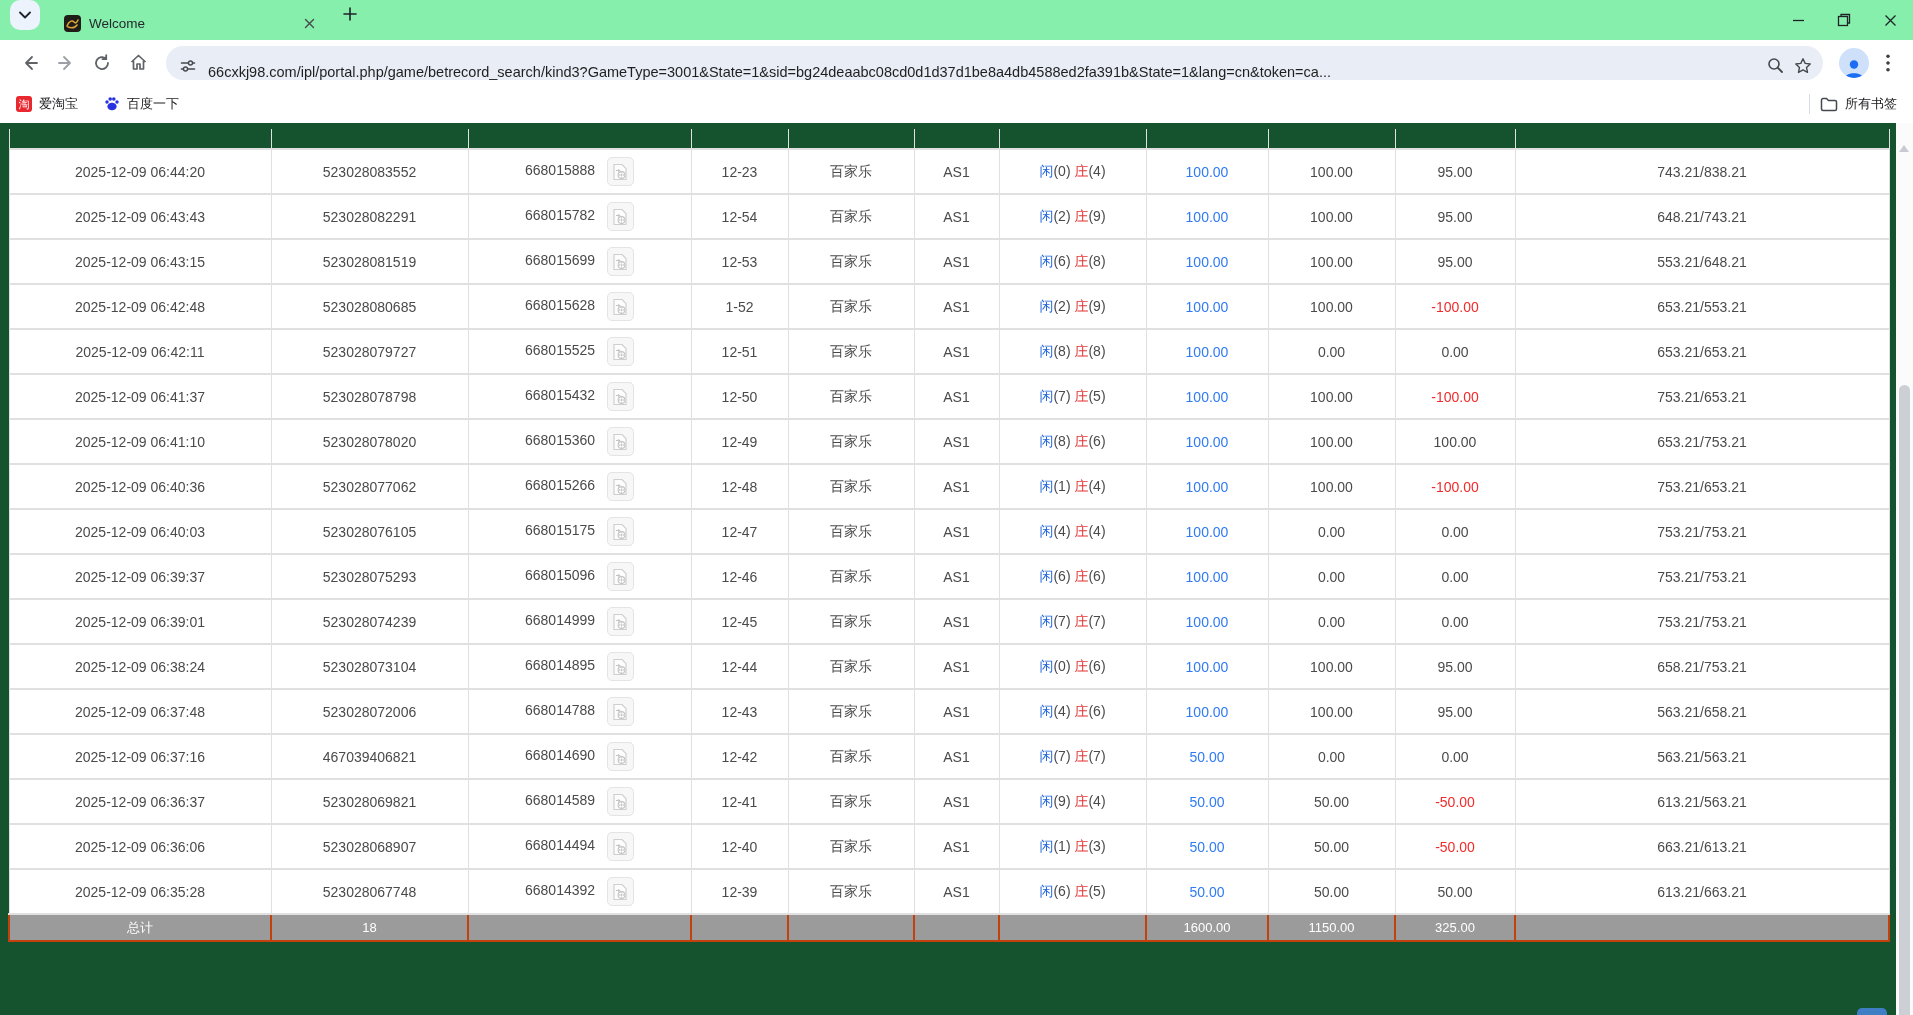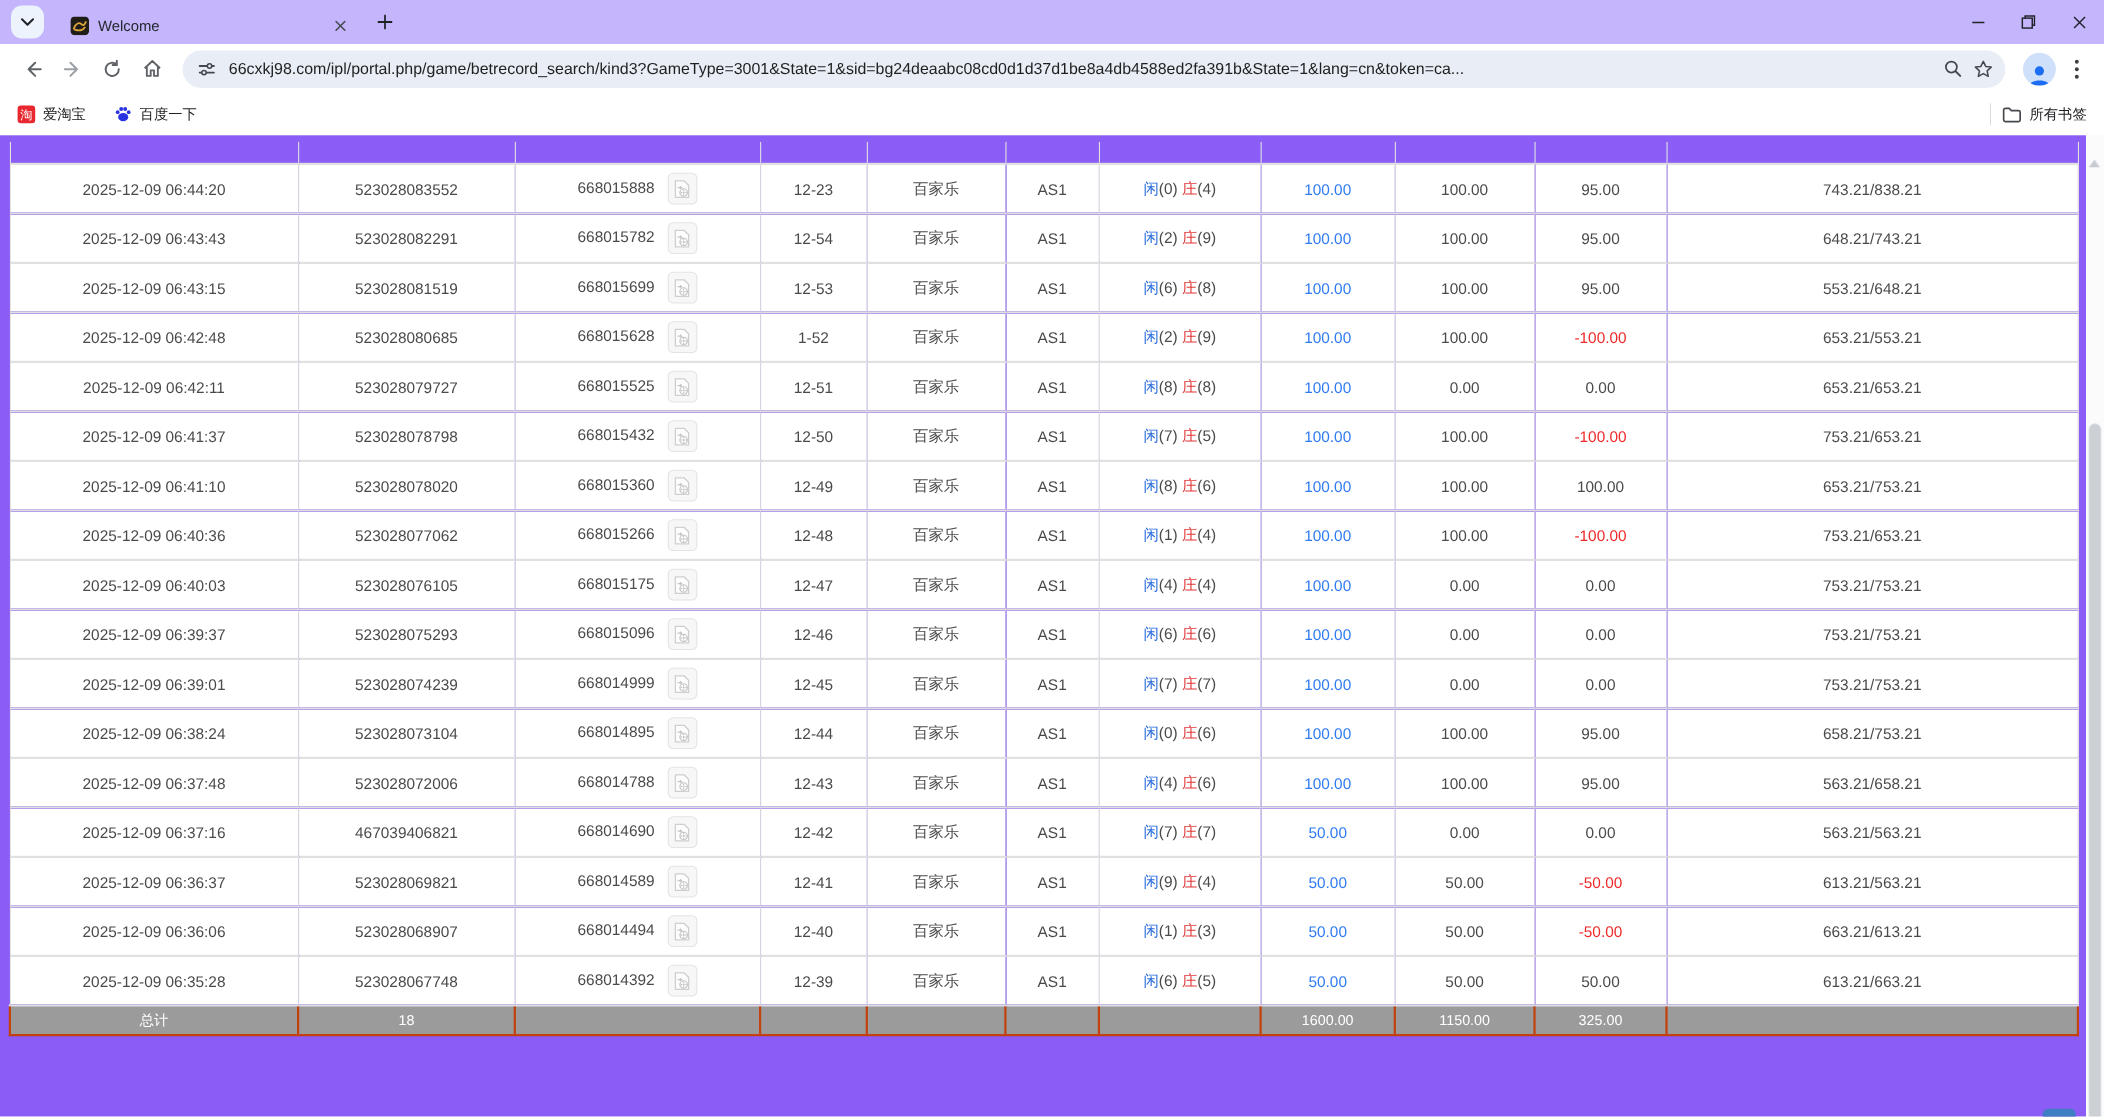--- a/index.html
+++ b/index.html
@@ -1,49 +1,49 @@
 <!DOCTYPE html>
 <html><head>
 <meta charset="utf-8">
 <style>
   * { box-sizing: border-box; margin: 0; padding: 0; }
   html,body { width:1913px; height:1015px; overflow:hidden; font-family:"Liberation Sans","DejaVu Sans",sans-serif; background:#fff; }
 
   
-  .titlebar { height:40px; background:#c4b5fd; display:flex; align-items:center; position:relative; }
+  .titlebar { height:40px; background:#86efac; display:flex; position:relative; }
   .tab-search-btn { margin-left:10px; width:30px; height:30px; border-radius:10px; background:#edf3fd; display:flex; align-items:center; justify-content:center; flex:0 0 auto; }
   .tab { display:flex; align-items:center; gap:8px; width:276px; height:34px; margin-top:6px; border-radius:12px 12px 0 0; padding:0 10px 0 12px; flex:0 0 auto; }
   .tab.inactive { margin-left:12px; color:#24292e; }
   .tab.active { background:#fff; color:#1c1e21; }
   .tab .title { flex:1; font-size:13.5px; white-space:nowrap; overflow:hidden; text-overflow:ellipsis; }
   .tab .close { width:18px; height:18px; display:flex; align-items:center; justify-content:center; border-radius:50%; color:#444; font-size:15px; }
   .favicon { width:17px; height:17px; flex:0 0 auto; display:flex; align-items:center; justify-content:center; }
   .newtab-btn { width:28px; height:28px; margin-left:8px; display:flex; align-items:center; justify-content:center; border-radius:50%; color:#1f2328; font-size:21px; font-weight:400; }
   .win-controls { position:absolute; right:0; top:0; height:40px; display:flex; }
   .win-btn { width:46px; height:40px; display:flex; align-items:center; justify-content:center; color:#1f2328; }
 
   
   .toolbar { height:45px; background:#fff; display:flex; align-items:center; padding:0 12px; }
   .nav-icon { width:32px; height:32px; display:flex; align-items:center; justify-content:center; border-radius:50%; flex:0 0 auto; margin:0 2px; }
-  .url-pill { flex:1; height:34px; margin:0 10px; background:#e8edf6; border-radius:17px; display:flex; align-items:center; padding:0 6px 0 8px; min-width:0; }
+  .url-pill { flex:1; height:34px; margin:0 10px; background:#e8edf6; border-radius:17px; display:flex; align-items:flex-end; padding:0 6px 0 8px; min-width:0; }
   .site-info-btn { width:28px; height:28px; border-radius:50%; display:flex; align-items:center; justify-content:center; flex:0 0 auto; }
   .url-text { flex:1; font-size:14.5px; color:#1f1f1f; white-space:nowrap; overflow:hidden; margin-left:6px; }
   .pill-icon { width:28px; height:28px; display:flex; align-items:center; justify-content:center; flex:0 0 auto; }
   .avatar-btn { width:30px; height:30px; border-radius:50%; background:#cfe0fb; display:flex; align-items:flex-end; justify-content:center; overflow:hidden; flex:0 0 auto; margin:0 6px; }
   .kebab { width:26px; height:30px; display:flex; align-items:center; justify-content:center; color:#3c4043; flex:0 0 auto; }
 
   
   .bookmarks { height:38px; background:#fff; display:flex; align-items:center; padding:0 16px; }
   .bm-item { display:flex; align-items:center; gap:7px; font-size:13px; color:#202124; margin-right:26px; }
   .bm-right { margin-left:auto; display:flex; align-items:center; gap:10px;padding-left:40px; }
   .bm-divider { width:1px; height:20px; background:#d8dce1; }
   .taobao-ic { width:16px; height:16px; background:#e8272e; border-radius:3px; color:#fff; font-size:11px; display:flex; align-items:center; justify-content:center; }
 
   
-  .content { position:relative; height:892px; background:#8b5cf6; }
+  .content { position:relative; height:892px; background:#14532d; }
   .table-wrap { position:absolute; left:8px; top:6px; width:1880px; }
   table { width:100%; border-collapse:collapse; table-layout:fixed; font-size:14px; color:#4a4a4a; }
   tr.sliver td { height:20px; border:1px solid #e0e0e0; border-bottom-width:2px; border-top:none; }
   tr.data td { height:45px; text-align:center; border:1px solid #e0e0e0; border-bottom-width:2px; background:#fff; overflow:hidden; white-space:nowrap; }
   .blue { color:#2f7bf2; }
   .red { color:#f02a2a; }
   .p-label { color:#2569dd; }
   .b-label { color:#e13636; }
   .vid-btn { display:inline-flex; align-items:center; justify-content:center; width:27px; height:29px; background:#f7f7f7; border:1px solid #e4e4e4; border-radius:5px; margin-left:8px; vertical-align:middle; }
   tr.footer td { height:27px; background:#9b9b9b; color:#fff; font-size:13px; text-align:center; border:2px solid #c2410c; }

